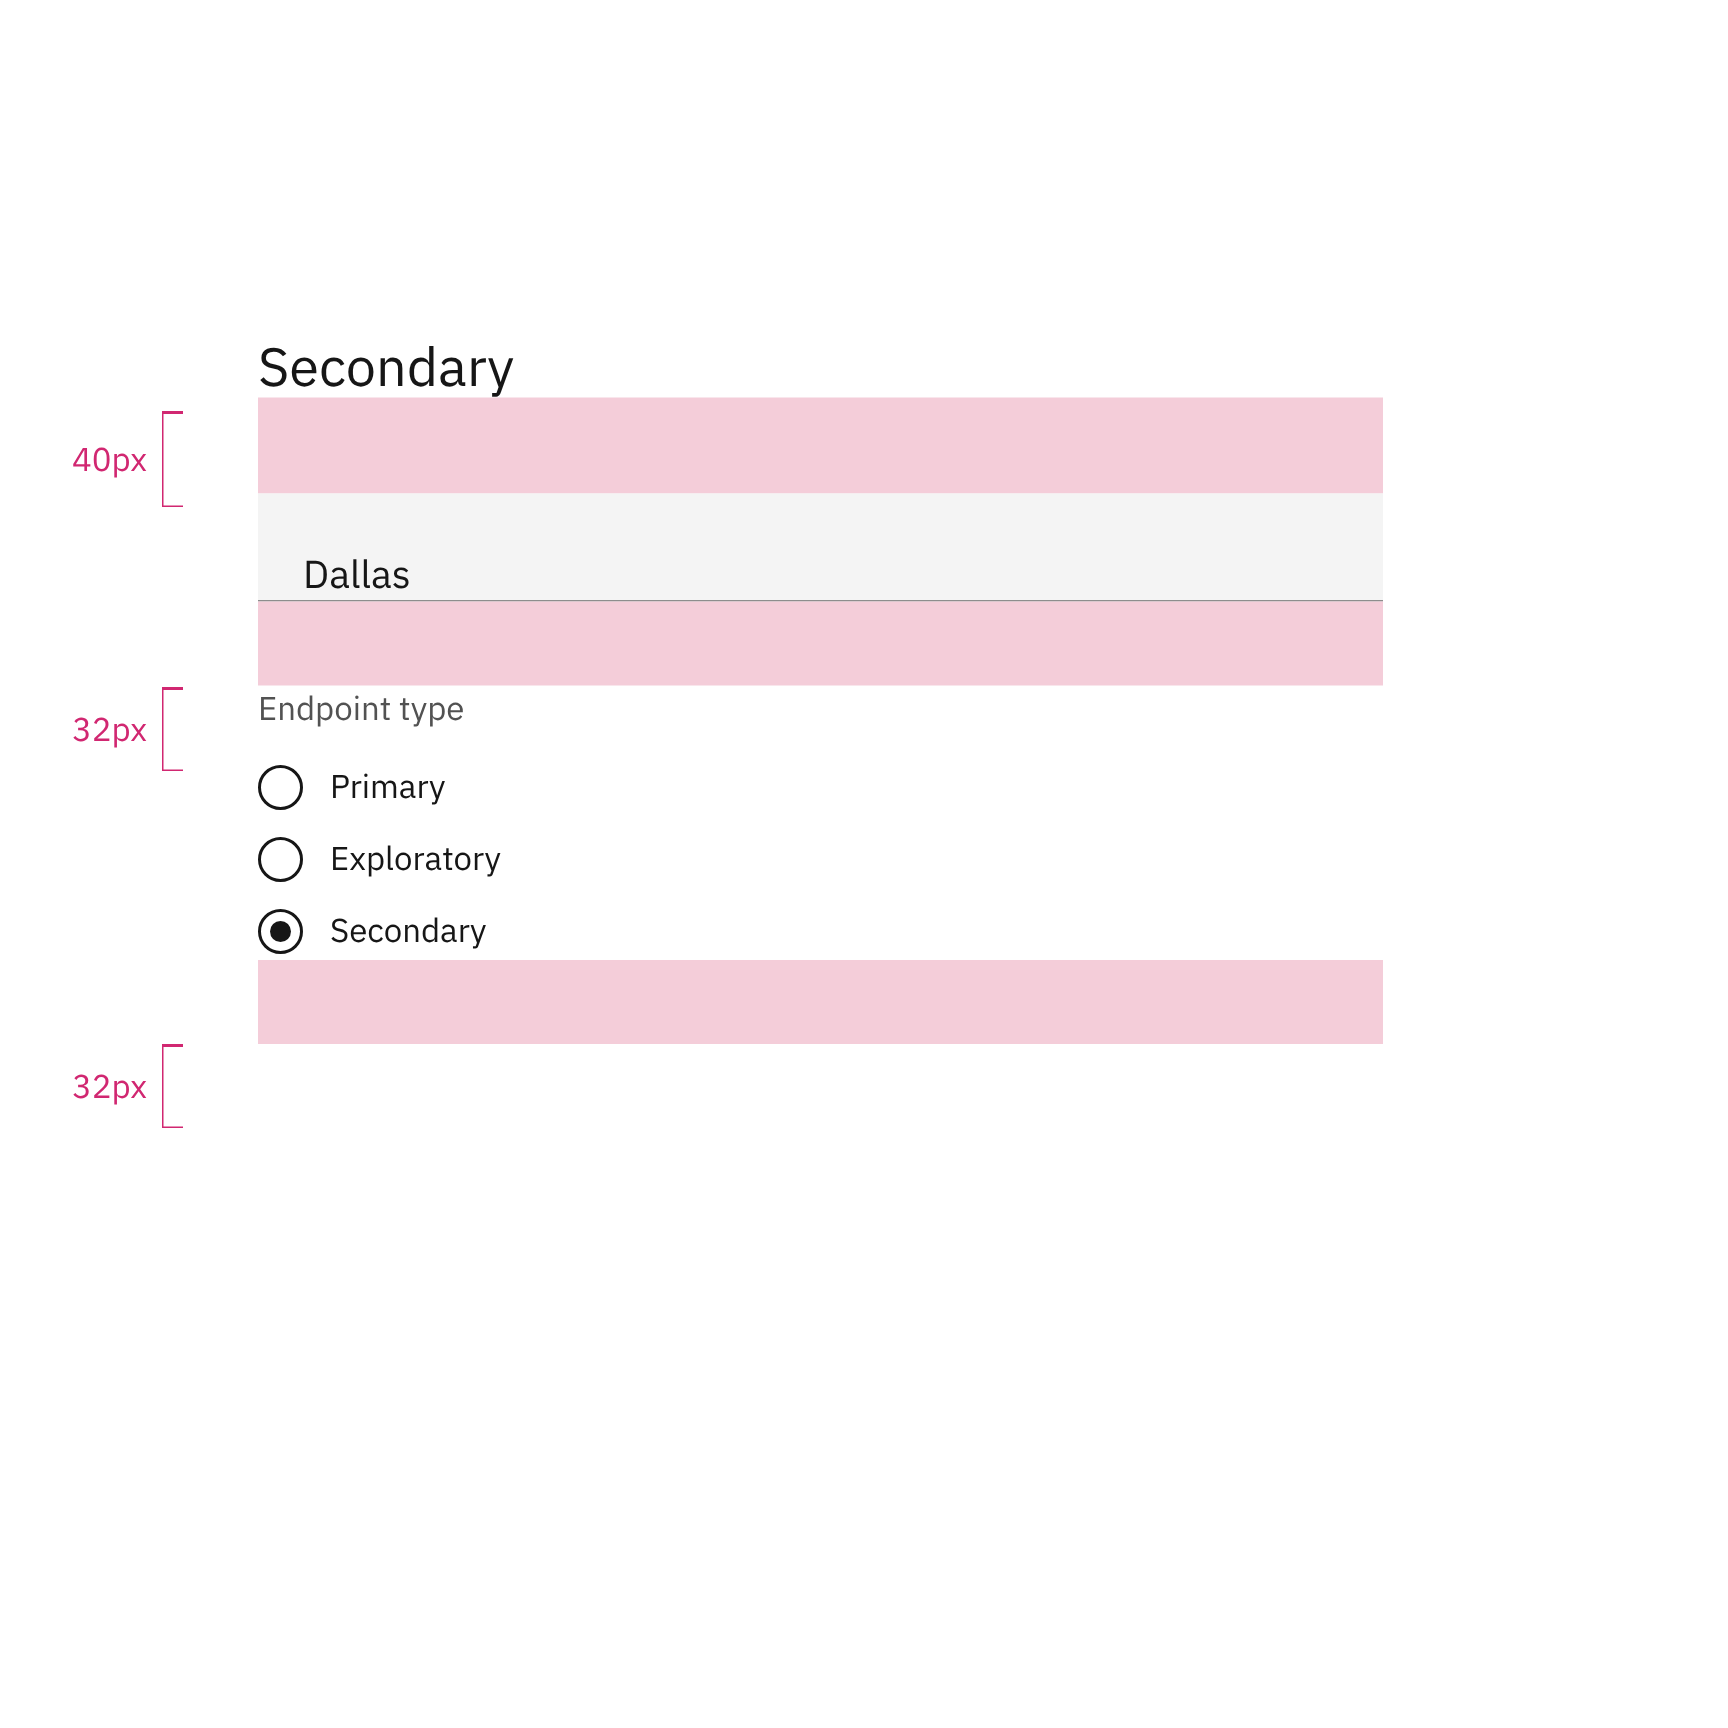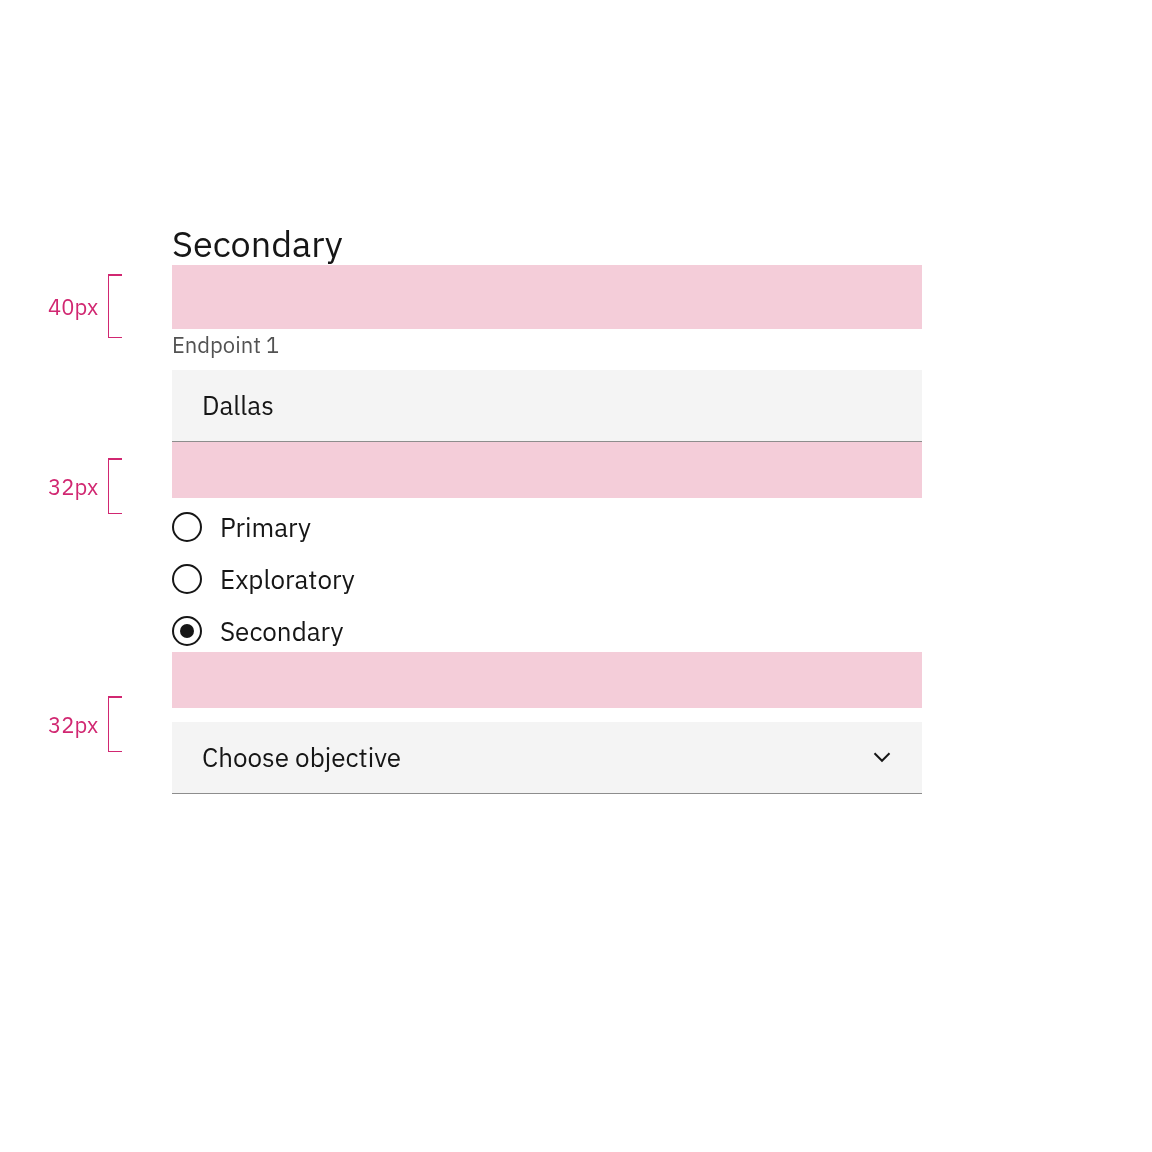--- a/index.html
+++ b/index.html
@@ -42,21 +42,21 @@
     padding-bottom: 10px;
   }
   .text-input {
     width: 750px;
     height: 72px;
     background: #f4f4f4;
     border: none;
     border-bottom: 1px solid #8d8d8d;
     padding: 0 30px;
     display: flex;
-    align-items: center;
+    align-items: flex-end;
     font-size: 26px;
     color: #161616;
   }
   .radio-group {
     display: flex;
     flex-direction: column;
     gap: 18px;
     padding: 12px 0 4px 0;
   }
   .radio-item {
@@ -75,21 +75,21 @@
     justify-content: center;
     flex-shrink: 0;
   }
   .radio-dot {
     width: 14px;
     height: 14px;
     background: #161616;
     border-radius: 50%;
   }
   .radio-label {
-    font-size: 26px;
+    font-size: 22px;
     color: #161616;
   }
   .dropdown {
     width: 750px;
     height: 72px;
     background: #f4f4f4;
     border: none;
     border-bottom: 1px solid #8d8d8d;
     padding: 0 30px;
     display: flex;
@@ -155,28 +155,28 @@
   <span class="anno-label">32px</span>
   <span class="anno-ruler" style="height:56px;"></span>
 </div>
 
 <div class="canvas">
 
   <h2 class="section-title">Secondary</h2>
 
   <div class="spacer spacer-40"></div>
 
-  <div class="field-label">Endpoint 1</div>
 
   <div class="text-input">
     <span>Dallas</span>
   </div>
 
   <div class="spacer spacer-32"></div>
 
+  <div class="field-label">Endpoint type</div>
 
   <div class="radio-group">
     <div class="radio-item">
       <span class="radio-circle"></span>
       <span class="radio-label">Primary</span>
     </div>
     <div class="radio-item">
       <span class="radio-circle"></span>
       <span class="radio-label">Exploratory</span>
     </div>
@@ -184,22 +184,14 @@
       <span class="radio-circle">
           <span class="radio-dot"></span>
         </span>
       <span class="radio-label">Secondary</span>
     </div>
   </div>
 
   <div class="spacer spacer-32"></div>
 
 
-  <div class="dropdown">
-    <span>Choose objective</span>
-    <span class="chevron">
-      <svg viewBox="0 0 16 16" width="20" height="20" fill="none" stroke="#161616" stroke-width="1.6">
-        <polyline points="2,5 8,11 14,5"></polyline>
-      </svg>
-    </span>
-  </div>
 
 </div>
 
 </body></html>

